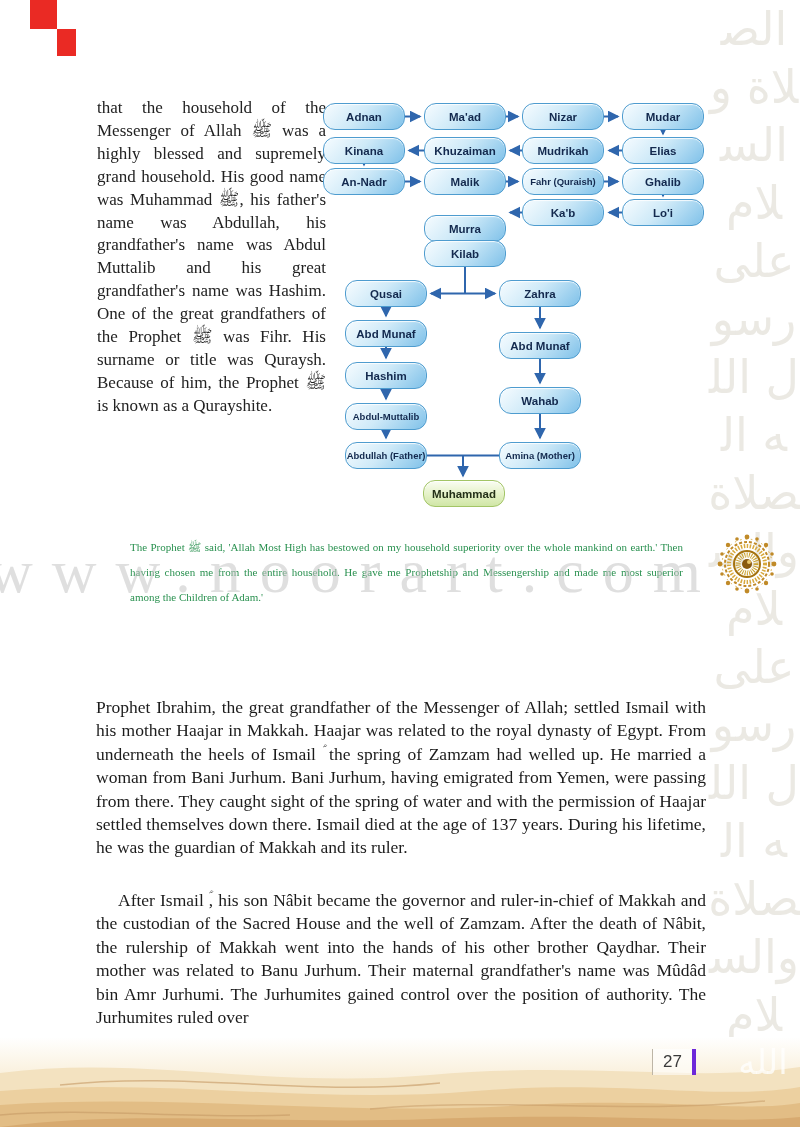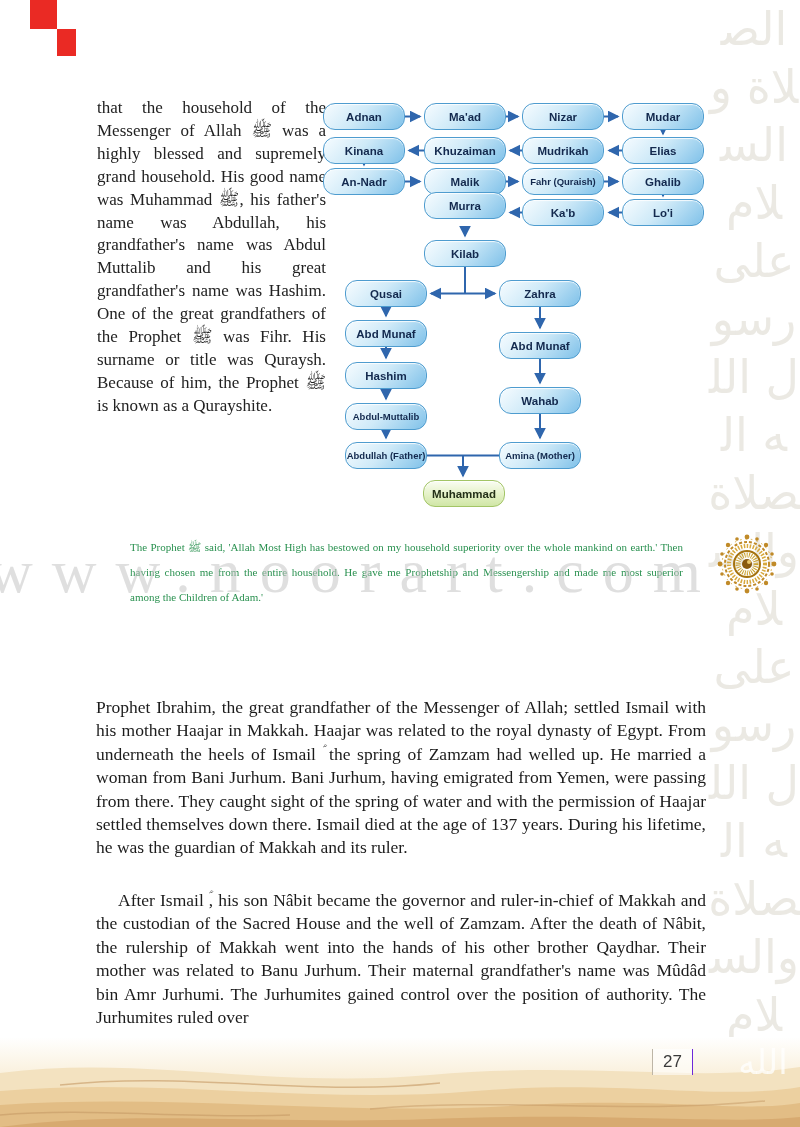--- a/index.html
+++ b/index.html
@@ -55,21 +55,21 @@
   .medallion{position:absolute;left:716px;top:532px;z-index:20;}
 
   
   .desert{position:absolute;left:0;bottom:0;width:800px;height:90px;z-index:5;
         background:linear-gradient(180deg,#ffffff 0%,#faf1de 40%,#f2dfbd 100%);}
   .desert svg{position:absolute;left:0;top:0;}
 
   
   .page-number{position:absolute;left:652px;top:1049px;z-index:16;
         font-family:"Liberation Sans",sans-serif;font-size:17px;color:#3a3a3a;
-        padding:3px 10px;border-left:1px solid #bdb5a6;border-right:1px solid #6d28d9;
+        padding:3px 10px;border-left:1px solid #bdb5a6;border-right:4px solid #6d28d9;
         background:rgba(255,255,255,.55);}
 
   .desert-callig{position:absolute;right:2px;top:1042px;width:70px;z-index:6;
         color:rgba(255,255,255,.75);font-family:"DejaVu Sans",sans-serif;
         font-size:34px;line-height:40px;text-align:center;direction:rtl;overflow:hidden;height:85px;}
 </style>
 </head>
 <body>
 
 <div class="page">
@@ -127,21 +127,21 @@
     <div class="tree-node" style="left:3px;top:39px">Kinana</div>
     <div class="tree-node" style="left:104px;top:39px">Khuzaiman</div>
     <div class="tree-node" style="left:202px;top:39px">Mudrikah</div>
     <div class="tree-node" style="left:302px;top:39px">Elias</div>
 
     <div class="tree-node" style="left:3px;top:70px">An-Nadr</div>
     <div class="tree-node" style="left:104px;top:70px">Malik</div>
     <div class="tree-node small" style="left:202px;top:70px">Fahr (Quraish)</div>
     <div class="tree-node" style="left:302px;top:70px">Ghalib</div>
 
-    <div class="tree-node" style="left:104px;top:94px">Murra</div>
+    <div class="tree-node" style="left:104px;top:117px">Murra</div>
     <div class="tree-node" style="left:202px;top:101px">Ka'b</div>
     <div class="tree-node" style="left:302px;top:101px">Lo'i</div>
 
     <div class="tree-node" style="left:104px;top:142px">Kilab</div>
 
     <div class="tree-node" style="left:25px;top:182px">Qusai</div>
     <div class="tree-node" style="left:179px;top:182px">Zahra</div>
 
     <div class="tree-node" style="left:25px;top:222px">Abd Munaf</div>
     <div class="tree-node" style="left:179px;top:234px">Abd Munaf</div>

